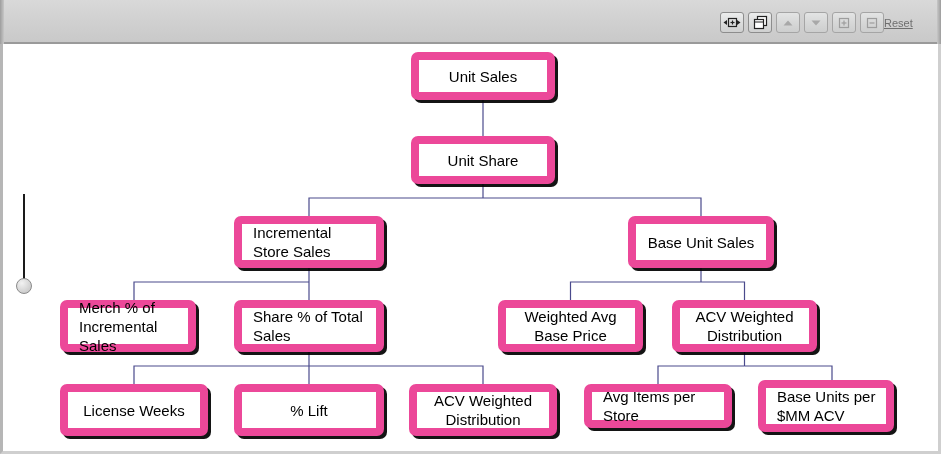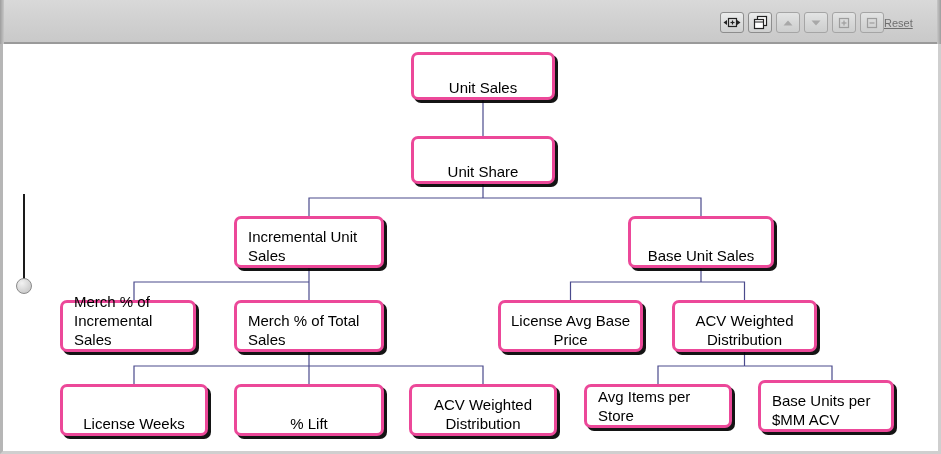--- a/index.html
+++ b/index.html
@@ -134,28 +134,28 @@
     position: absolute;
     left: 0; top: 0;
     width: 941px;
     height: 410px;
     pointer-events: none;
   }
   .node {
     position: absolute;
     box-sizing: border-box;
     background: #ffffff;
-    border: 3px solid #ec4899;
+    border: 8px solid #ec4899;
     border-radius: 7px;
     box-shadow: 3px 3px 0 0 rgba(0,0,0,0.92);
     color: #000000;
     font-size: 15px;
     line-height: 19px;
     display: flex;
-    align-items: flex-end;
+    align-items: center;
     cursor: pointer;
   }
   .node .label {
     display: block;
     width: 100%;
   }
   .node.align-left .label {
     text-align: left;
     padding-left: 11px;
     padding-right: 6px;
@@ -267,33 +267,33 @@
         </svg>
 
       <div id="nodes">
           <div class="node align-center" style="left: 408px; top: 8px; width: 144px; height: 48px;">
             <span class="label">Unit Sales</span>
           </div>
           <div class="node align-center" style="left: 408px; top: 92px; width: 144px; height: 48px;">
             <span class="label">Unit Share</span>
           </div>
           <div class="node align-left" style="left: 231px; top: 172px; width: 150px; height: 52px;">
-            <span class="label">Incremental Unit Sales</span>
+            <span class="label">Incremental Store Sales</span>
           </div>
           <div class="node align-center" style="left: 625px; top: 172px; width: 146px; height: 52px;">
             <span class="label">Base Unit Sales</span>
           </div>
           <div class="node align-left" style="left: 57px; top: 256px; width: 136px; height: 52px;">
             <span class="label">Merch % of Incremental Sales</span>
           </div>
           <div class="node align-left" style="left: 231px; top: 256px; width: 150px; height: 52px;">
-            <span class="label">Merch % of Total Sales</span>
+            <span class="label">Share % of Total Sales</span>
           </div>
           <div class="node align-center" style="left: 495px; top: 256px; width: 145px; height: 52px;">
-            <span class="label">License Avg Base Price</span>
+            <span class="label">Weighted Avg Base Price</span>
           </div>
           <div class="node align-center" style="left: 669px; top: 256px; width: 145px; height: 52px;">
             <span class="label">ACV Weighted Distribution</span>
           </div>
           <div class="node align-center" style="left: 57px; top: 340px; width: 148px; height: 52px;">
             <span class="label">License Weeks</span>
           </div>
           <div class="node align-center" style="left: 231px; top: 340px; width: 150px; height: 52px;">
             <span class="label">% Lift</span>
           </div>

